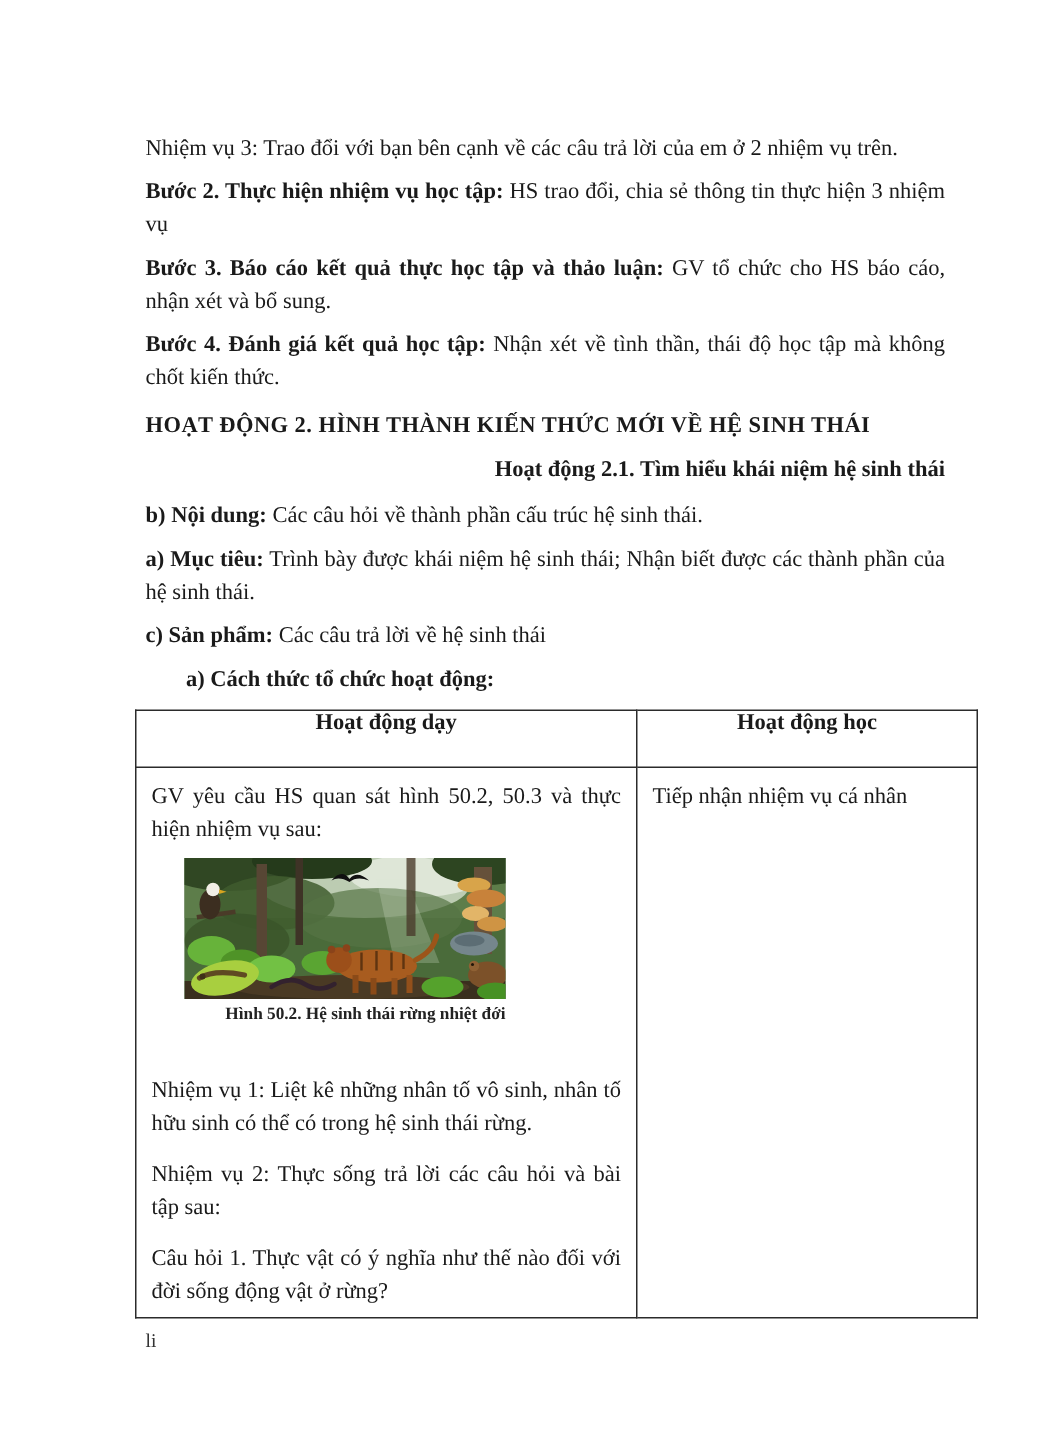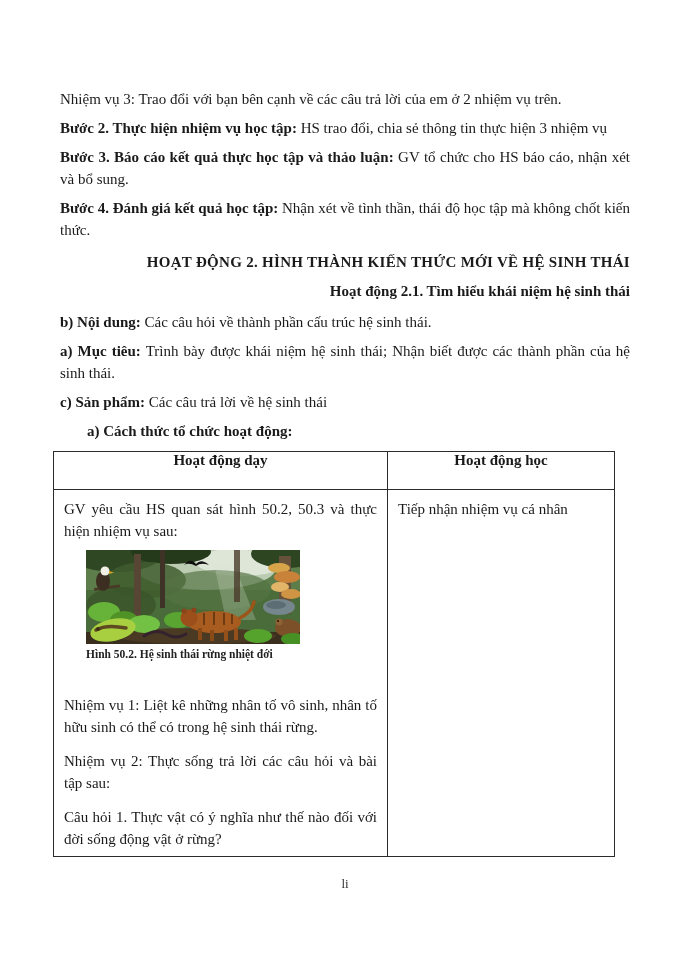--- a/index.html
+++ b/index.html
@@ -7,34 +7,33 @@
   .page {
     position:relative;
     width:700px; height:960px;
     background:#ffffff;
     margin:0 auto;
     overflow:hidden;
     font-family:"Liberation Serif", serif;
     color:#1a1a1a;
     font-size:15px;
   }
-  .content { padding:88px 70px 0 60px; }
+  .content { padding:88px 70px 0 97px; }
   .para {
     text-align:justify;
     line-height:22px;
     margin-bottom:7px;
   }
   .step-label { font-weight:bold; }
   .item-label { font-weight:bold; }
   .h-activity {
     font-weight:bold;
     line-height:22px;
     margin:10px 0 7px 0;
     letter-spacing:0.3px;
-    text-align:right;
   }
   .h-sub {
     font-weight:bold;
     line-height:22px;
     margin-bottom:9px;
     text-align:right;
   }
   .org-line {
     font-weight:bold;
     line-height:22px;
@@ -70,32 +69,31 @@
   .cell-para { text-align:justify; line-height:22px; }
   .figure-block { margin:8px 0 0 22px; width:214px; }
   .figure-img {
     width:214px; height:94px;
     display:block;
     background:#48663a;
   }
   .figure-caption {
     font-weight:bold;
     font-size:11.5px;
-    text-align:left;
+    text-align:right;
     line-height:15px;
     margin-top:3px;
     color:#222;
   }
   .task1 { margin-top:32px; }
   .task2 { margin-top:12px; }
   .q1    { margin-top:12px; }
   .footer {
-    text-align:center;
     line-height:16px;
-    margin-top:19px;
+    margin-top:7px;
     font-size:13px;
     color:#333;
   }
 </style>
 </head>
 <body>
 
 <div class="page">
   <div class="content">
 

